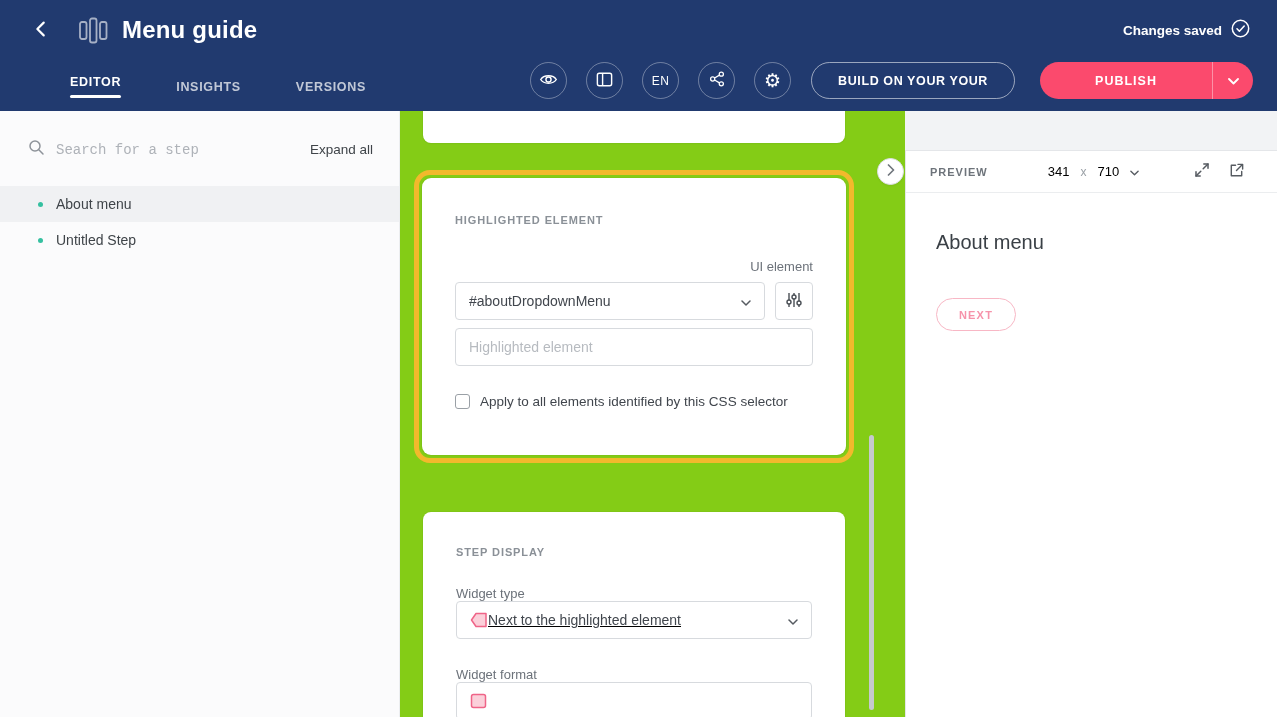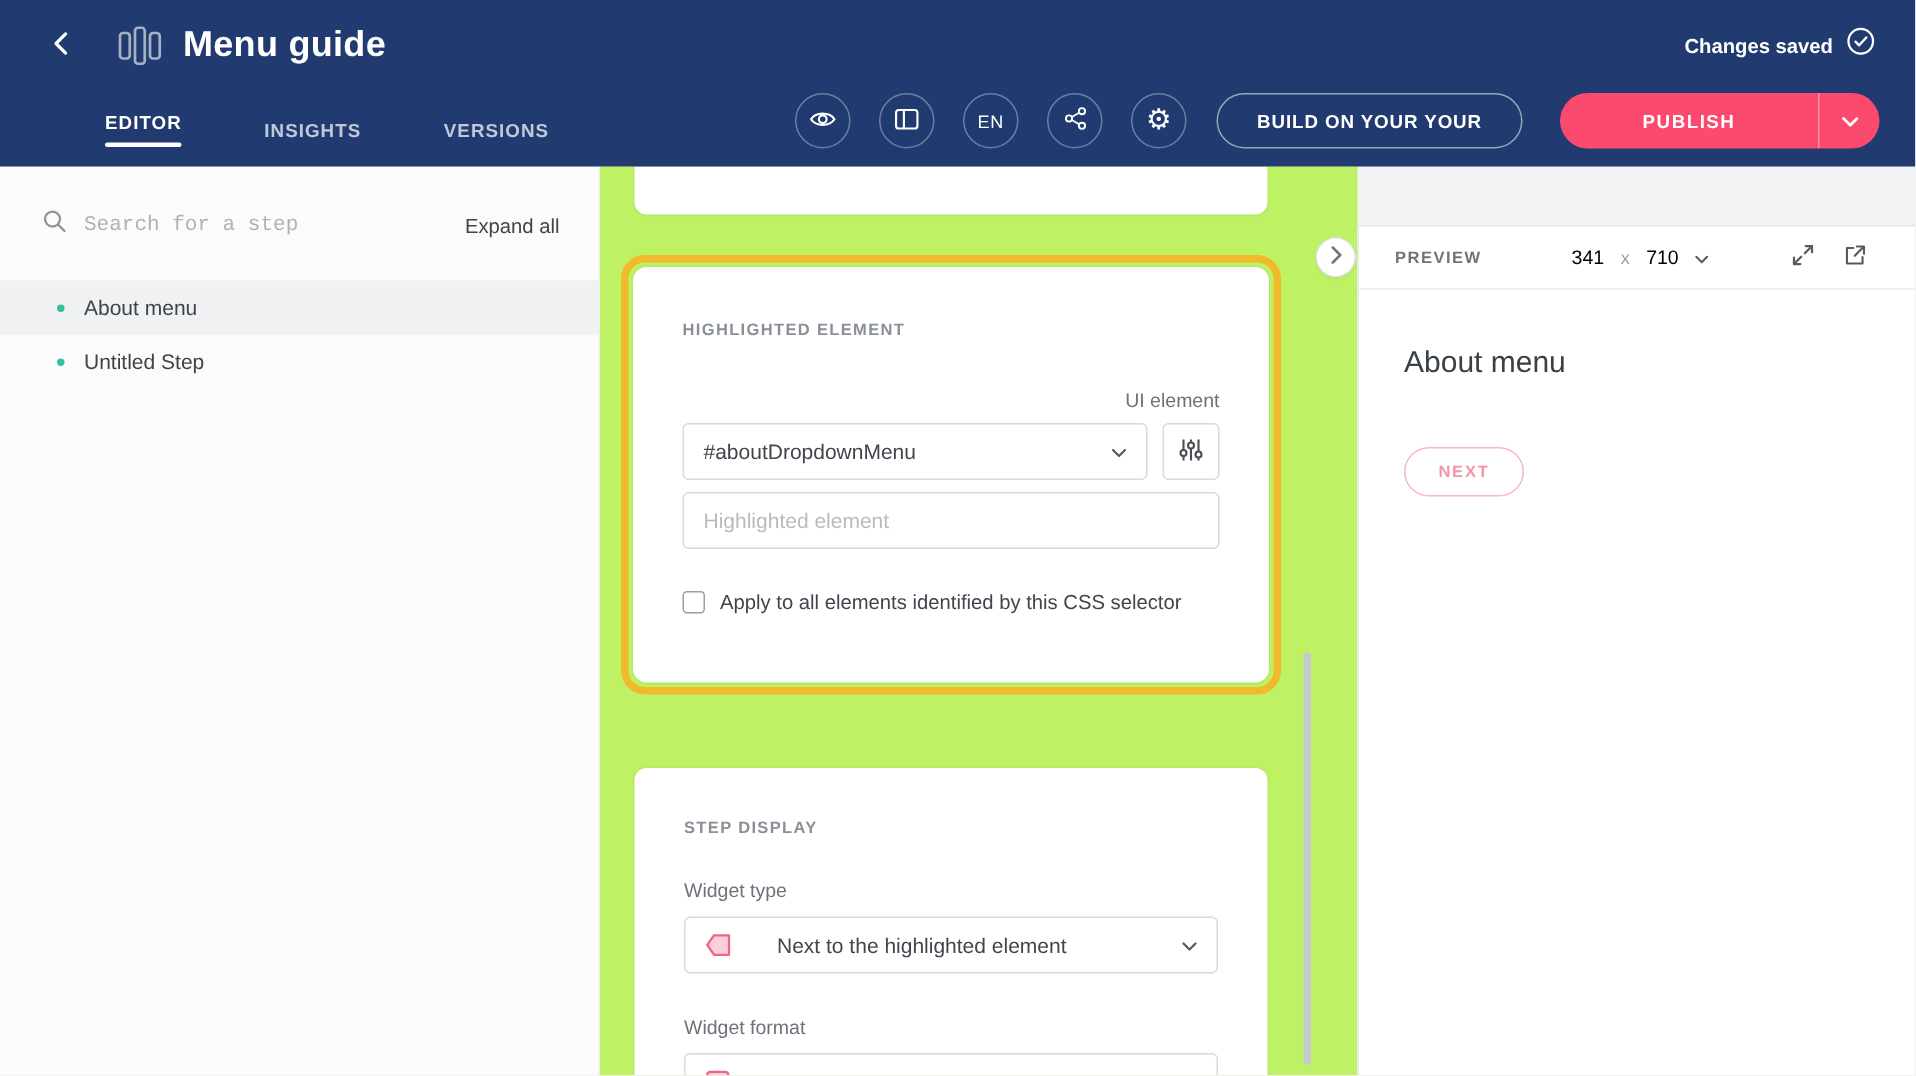--- a/index.html
+++ b/index.html
@@ -119,21 +119,21 @@
   }
   .step-item.active { background: #f0f1f3; }
   .step-dot {
     width: 5px; height: 5px; border-radius: 50%;
     background: var(--dot, #35c0a0); flex: none;
   }
 
   
   .content {
     position: absolute; top: 111px; left: 400px; width: 505px; bottom: 0;
-    background: #bef264; overflow: hidden;
+    background: #84cc16; overflow: hidden;
   }
   .card {
     background: #fff; border-radius: 8px;
     box-shadow: 0 0 0 1px rgba(40,50,60,0.04), 0 1px 2px rgba(40,50,60,0.03);
   }
   .card-partial {
     position: absolute; left: 23px; top: 0; width: 422px; height: 32px;
     border-radius: 0 0 8px 8px;
   }
   .highlight-ring {
@@ -179,21 +179,21 @@
     border: 1.5px solid #9aa0a6; border-radius: 3px; background: #fff; cursor: pointer;
   }
   .checkbox-label { font-size: 13.5px; color: #41464d; }
 
   .card-step-display {
     position: absolute; left: 23px; top: 401px; width: 422px;
     padding: 34px 33px 60px;
   }
   .lbl-widget-type { margin-top: 28px; }
   .lbl-widget-format { margin-top: 28px; }
-  .select-with-icon { margin-top: 10px; display: flex; align-items: center; gap: 30px; justify-content: flex-start; }
+  .select-with-icon { display: flex; align-items: center; gap: 0; justify-content: flex-start; text-decoration: underline; }
   .select-with-icon .select-value { flex: 1; }
   .widget-icon { flex: none; display: flex; align-items: center; }
 
   .content-scrollbar {
     position: absolute; left: 469px; top: 324px;
     width: 5px; height: 275px; border-radius: 3px;
     background: #c6c9cd; cursor: pointer;
   }
 
   

